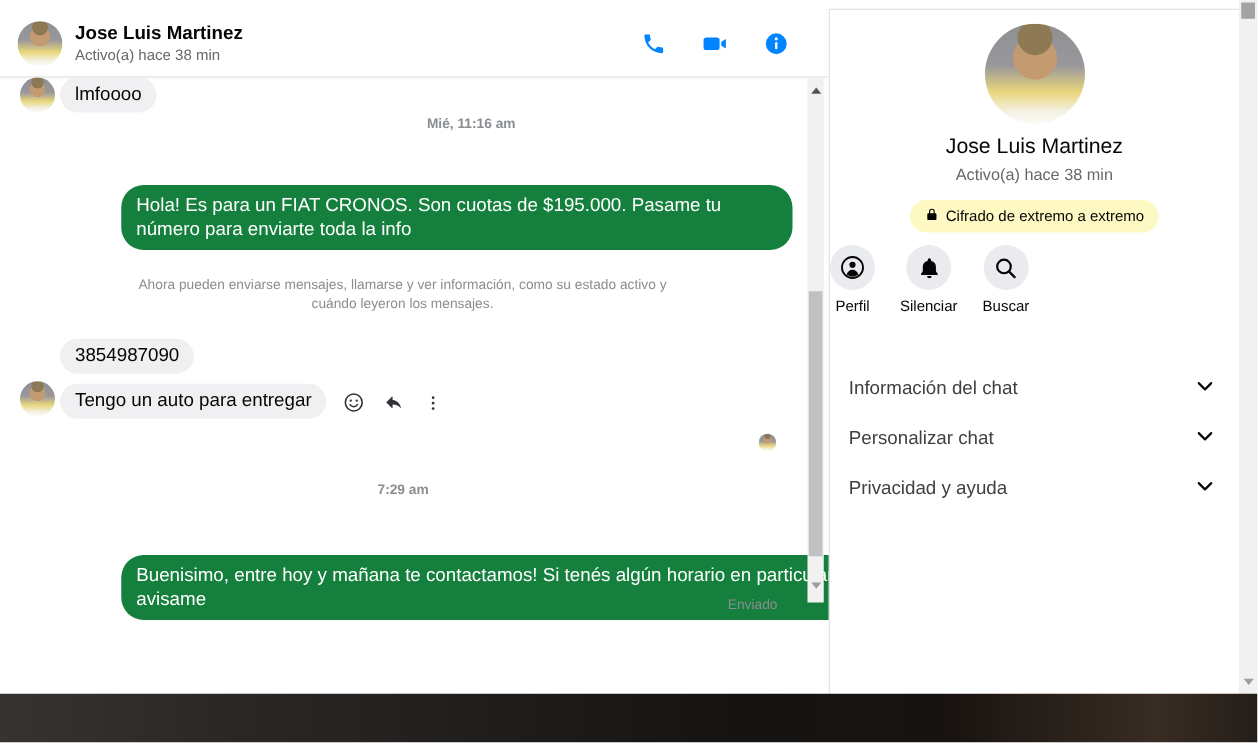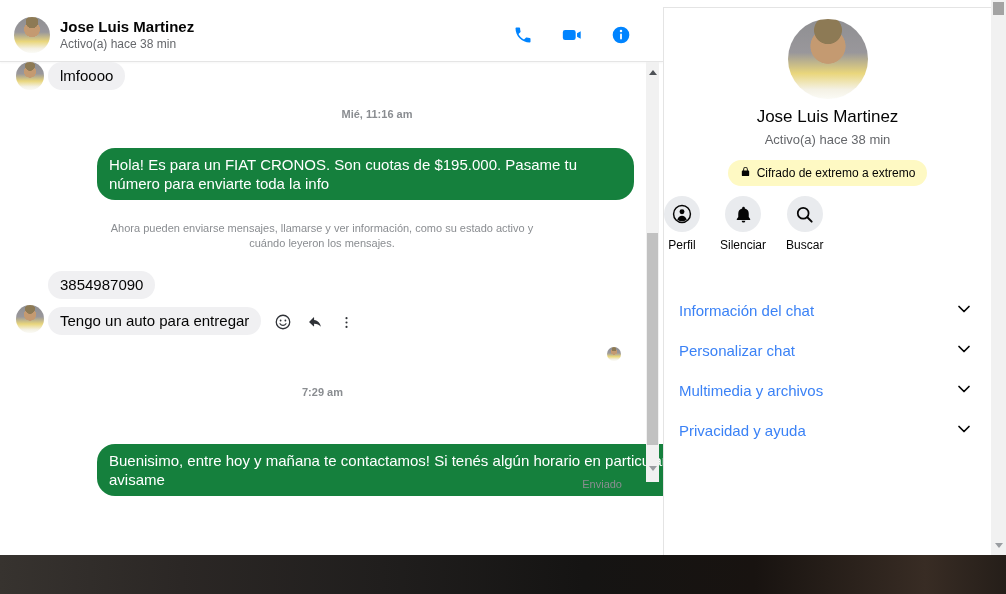--- a/index.html
+++ b/index.html
@@ -51,21 +51,21 @@
   .ip-badge-row { position:absolute; top:152px; width:100%; display:flex; justify-content:center; }
   .ip-badge { display:inline-flex; align-items:center; gap:6px; background:#fef9c3; border-radius:15px;
               padding:6px 12px; font-size:12px; color:#050505; border:none; cursor:pointer; font-family:inherit; }
   .ip-actions { position:absolute; top:188px; width:100%; display:flex; gap:20px; }
   .ip-action { display:flex; flex-direction:column; align-items:center; background:none; border:none; cursor:pointer; font-family:inherit; }
   .ip-action-circle { width:36px; height:36px; border-radius:50%; background:#e9ebee; display:flex; align-items:center; justify-content:center; }
   .ip-action-label { margin-top:6px; font-size:12px; color:#050505; }
   .ip-sections { position:absolute; top:282px; left:0; width:100%; }
   .ip-section { height:40px; display:flex; align-items:center; justify-content:space-between;
                 padding:0 19px 0 15px; background:none; border:none; width:100%; cursor:pointer; font-family:inherit; }
-  .ip-section-label { font-size:15px; color:#3b82f6; }
+  .ip-section-label { font-size:15px; color:#404040; }
 
   
   .page-scrollbar { position:absolute; left:991px; top:0; width:15px; height:555px; background:#f1f1f1; }
   .psb-thumb { position:absolute; top:2px; left:2px; width:11px; height:13px; background:#a3a3a3; }
   .psb-down { position:absolute; top:543px; left:4px; width:0; height:0; border-left:4px solid transparent;
               border-right:4px solid transparent; border-top:5px solid #9a9da1; }
 
   
   .taskbar { position:absolute; left:0; top:555px; width:1006px; height:39px;
              background:linear-gradient(90deg,#37332f 0%,#2b2725 18%,#201e1d 38%,#151413 58%,#181310 75%,#382c24 92%,#251e19 100%); }
@@ -101,21 +101,21 @@
                 <rect x="10.9" y="10.3" width="2.2" height="7" rx="1.1" fill="#fff"></rect>
                 <circle cx="12" cy="7.3" r="1.5" fill="#fff"></circle>
               </svg></span>
         </button>
       </div>
     </div>
 
     <div class="avatar msg-avatar" style="left:16px; top:62px;"></div>
     <div class="bubble" style="left:48px; top:62px;">lmfoooo</div>
 
-    <div class="meta" style="left:0; top:108px; width:710px;padding-left:44px;">Mié, 11:16 am</div>
+    <div class="meta" style="left:0; top:93px; width:710px;padding-left:44px;">Mié, 11:16 am</div>
 
     <div class="bubble bubble-out" style="left:97px; top:148px; width:537px;">Hola! Es para un FIAT CRONOS. Son cuotas de $195.000. Pasame tu número para enviarte toda la info</div>
 
     <div class="sysnote" style="left:107px; top:221px; width:430px;">Ahora pueden enviarse mensajes, llamarse y ver información, como su estado activo y cuándo leyeron los mensajes.</div>
 
     <div class="bubble" style="left:48px; top:271px;">3854987090</div>
 
     <div class="avatar msg-avatar" style="left:16px; top:305px;"></div>
     <div class="bubble" style="left:48px; top:307px;">Tengo un auto para entregar</div>
     <div class="hover-actions">
@@ -218,26 +218,20 @@
               <path d="M3 5.5l5 5 5-5" fill="none" stroke="#050505" stroke-width="1.7" stroke-linecap="round" stroke-linejoin="round"></path>
             </svg></span>
       </button>
       <button class="ip-section">
         <span class="ip-section-label">Personalizar chat</span>
         <span><svg viewBox="0 0 16 16" width="16" height="16">
               <path d="M3 5.5l5 5 5-5" fill="none" stroke="#050505" stroke-width="1.7" stroke-linecap="round" stroke-linejoin="round"></path>
             </svg></span>
       </button>
       <button class="ip-section">
-        <span class="ip-section-label">Multimedia y archivos</span>
-        <span><svg viewBox="0 0 16 16" width="16" height="16">
-              <path d="M3 5.5l5 5 5-5" fill="none" stroke="#050505" stroke-width="1.7" stroke-linecap="round" stroke-linejoin="round"></path>
-            </svg></span>
-      </button>
-      <button class="ip-section">
         <span class="ip-section-label">Privacidad y ayuda</span>
         <span><svg viewBox="0 0 16 16" width="16" height="16">
               <path d="M3 5.5l5 5 5-5" fill="none" stroke="#050505" stroke-width="1.7" stroke-linecap="round" stroke-linejoin="round"></path>
             </svg></span>
       </button>
     </div>
   </div>
 
   <div class="page-scrollbar">
     <div class="psb-thumb"></div>

